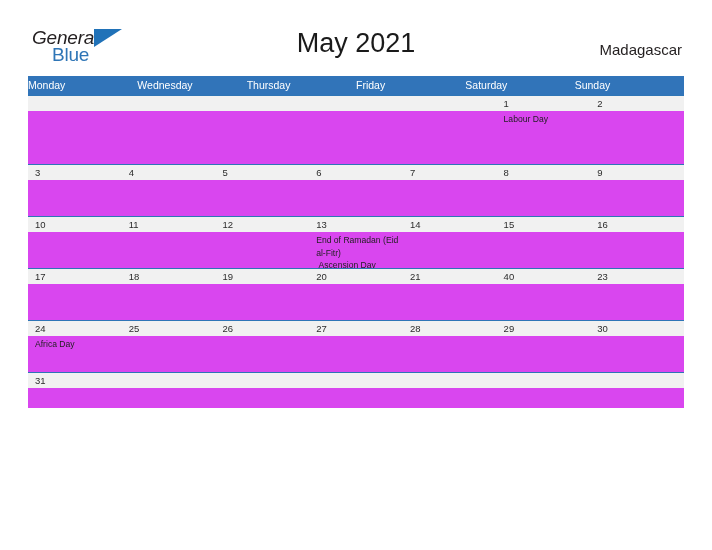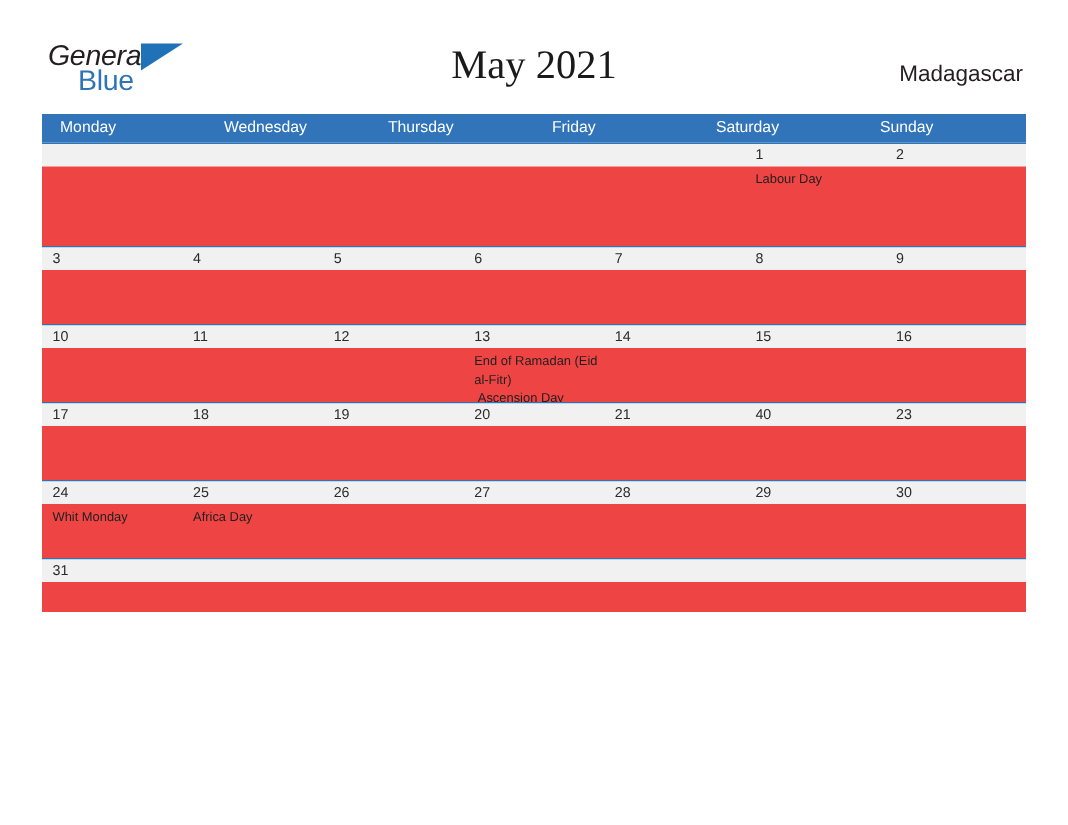--- a/index.html
+++ b/index.html
@@ -68,21 +68,20 @@
     position: absolute;
     left: 0;
     right: 0;
     top: 28px;
     text-align: center;
     font-size: 27px;
     color: #1a1a1a;
     font-weight: normal;
     letter-spacing: 0px;
     margin: 0;
-    font-family: Liberation Serif, serif;
   }
 
   .country {
     position: absolute;
     right: 30px;
     top: 41px;
     font-size: 15px;
     color: #231f20;
   }
 
@@ -97,21 +96,21 @@
   .weekday-row {
     display: flex;
     background: #3174b9;
     height: 19px;
   }
   .weekday-cell {
     flex: 1 1 0;
     color: #ffffff;
     font-size: 10.5px;
     line-height: 19px;
-    padding-left: 12px;
+    padding-left: 0;
     box-sizing: border-box;
     white-space: nowrap;
     overflow: hidden;
   }
 
   .week-row {
     border-top: 1.3px solid #2e75b6;
     position: relative;
   }
   .week-row:first-of-type {
@@ -127,21 +126,21 @@
     flex: 1 1 0;
     font-size: 9.5px;
     color: #2b2b2b;
     line-height: 15px;
     padding-left: 7px;
     box-sizing: border-box;
   }
 
   .event-band {
     display: flex;
-    background: #ef4444;
+    background: #d946ef;
   }
   .event-cell {
     flex: 1 1 0;
     padding: 2px 4px 0 7px;
     box-sizing: border-box;
     font-size: 8.6px;
     color: #1f1f1f;
     line-height: 12.5px;
     white-space: pre-wrap;
     overflow: hidden;
@@ -269,21 +268,20 @@
       <div class="date-band">
         <div class="date-cell">24</div>
         <div class="date-cell">25</div>
         <div class="date-cell">26</div>
         <div class="date-cell">27</div>
         <div class="date-cell">28</div>
         <div class="date-cell">29</div>
         <div class="date-cell">30</div>
       </div>
       <div class="event-band h-std">
-        <div class="event-cell">Whit Monday</div>
         <div class="event-cell">Africa Day</div>
         <div class="event-cell"></div>
         <div class="event-cell"></div>
         <div class="event-cell"></div>
         <div class="event-cell"></div>
         <div class="event-cell"></div>
       </div>
     </div>
 
     <div class="week-row">

